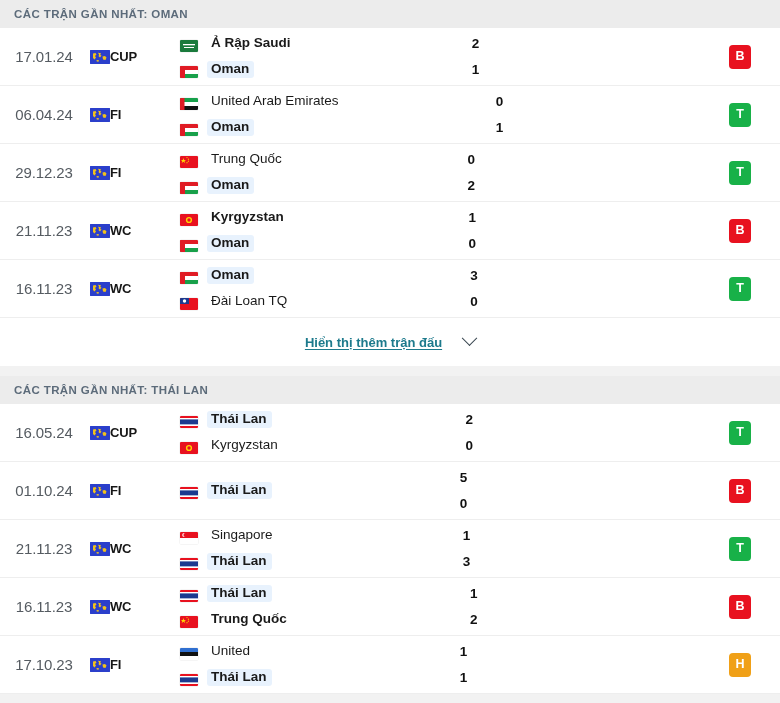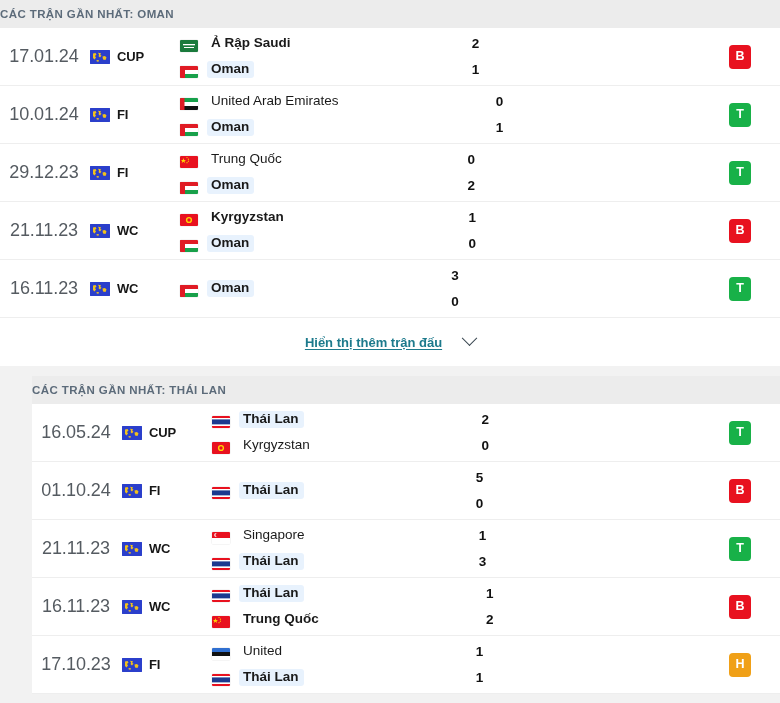--- a/index.html
+++ b/index.html
@@ -6,59 +6,58 @@
   html, body {
     width: 780px;
     height: 703px;
     background: #f0f0f0;
     font-family: "Liberation Sans", sans-serif;
     -webkit-font-smoothing: antialiased;
   }
   .page { width: 780px; height: 703px; overflow: hidden; background: #f2f2f2; }
 
   .section { background: #ffffff; }
-  .section + .section { margin-top: 10px; margin-left: 32px; }
+  .section + .section { margin-top: 10px; }
 
   .section-header {
     background: #ececec;
     height: 28px;
     display: flex;
     align-items: center;
-    padding-left: 0;
+    padding-left: 14px;
     font-size: 11.5px;
     font-weight: bold;
     letter-spacing: 0.4px;
     color: #5c6b7a;
     text-transform: uppercase;
   }
 
   .match-row {
     display: flex;
     align-items: center;
     height: 58px;
     border-bottom: 1px solid #eeeeee;
     background: #fff;
   }
   .match-row:last-child { border-bottom: 1px solid #eeeeee; }
 
   .col-date {
     width: 88px;
     text-align: center;
-    font-size: 18px;
+    font-size: 15px;
     color: #555b61;
     flex: 0 0 88px;
     letter-spacing: -0.1px;
   }
 
   .col-comp {
     width: 84px;
     flex: 0 0 84px;
     display: flex;
     align-items: center;
-    gap: 7px;
     padding-left: 2px;
   }
   .comp-icon {
     width: 20px;
     height: 14px;
     border-radius: 1px;
     background: #2b3fcb;
     position: relative;
     overflow: hidden;
     flex: 0 0 20px;
@@ -219,21 +218,21 @@
         <div class="col-scores">
           <div class="score">2</div>
           <div class="score">1</div>
         </div>
         <div class="col-spacer"></div>
         <div class="col-result">
           <div class="result-badge result-L">B</div>
         </div>
       </div>
       <div class="match-row">
-        <div class="col-date">10.01.24</div>
+        <div class="col-date">06.04.24</div>
         <div class="col-comp">
           <span class="comp-icon">
             <svg viewBox="0 0 20 14" width="20" height="14">
     <rect width="20" height="14" fill="#2b3fcb"></rect>
     <path d="M3 3.5 L5.5 3 L6.5 4.5 L5 6 L6 7.5 L4.5 9.5 L3 8 Z" fill="#f2c21b"></path>
     <path d="M8 2.8 L11 3.2 L10.2 5 L11.5 5.6 L10 7.6 L8.6 6.2 L9 4.4 Z" fill="#f2c21b"></path>
     <path d="M12.5 6.5 L15 6 L16.5 7.5 L15.5 10 L13 9.5 Z" fill="#f2c21b"></path>
     <path d="M6.5 10 L9 10.2 L8.5 11.8 L6.8 11.5 Z" fill="#f2c21b"></path>
   </svg>
           </span>
@@ -386,20 +385,30 @@
             <span class="flag">
               <svg viewBox="0 0 18 12" preserveAspectRatio="none">
                 <rect width="18" height="4" fill="#e01b24"></rect>
         <rect y="4" width="18" height="4" fill="#fff"></rect>
         <rect y="8" width="18" height="4" fill="#18a04a"></rect>
         <rect x="0" y="0" width="5" height="12" fill="#e01b24"></rect>
               </svg>
             </span>
             <span class="team-name bold highlight">Oman</span>
           </div>
+          <div class="team-line">
+            <span class="flag">
+              <svg viewBox="0 0 18 12" preserveAspectRatio="none">
+                <rect width="18" height="12" fill="#e8111f"></rect>
+        <rect width="9" height="6" fill="#1c3a8f"></rect>
+        <circle cx="4.5" cy="3" r="1.7" fill="#fff"></circle>
+              </svg>
+            </span>
+            <span class="team-name">Đài Loan TQ</span>
+          </div>
         </div>
         <div class="col-scores">
           <div class="score">3</div>
           <div class="score">0</div>
         </div>
         <div class="col-spacer"></div>
         <div class="col-result">
           <div class="result-badge result-W">T</div>
         </div>
       </div>

